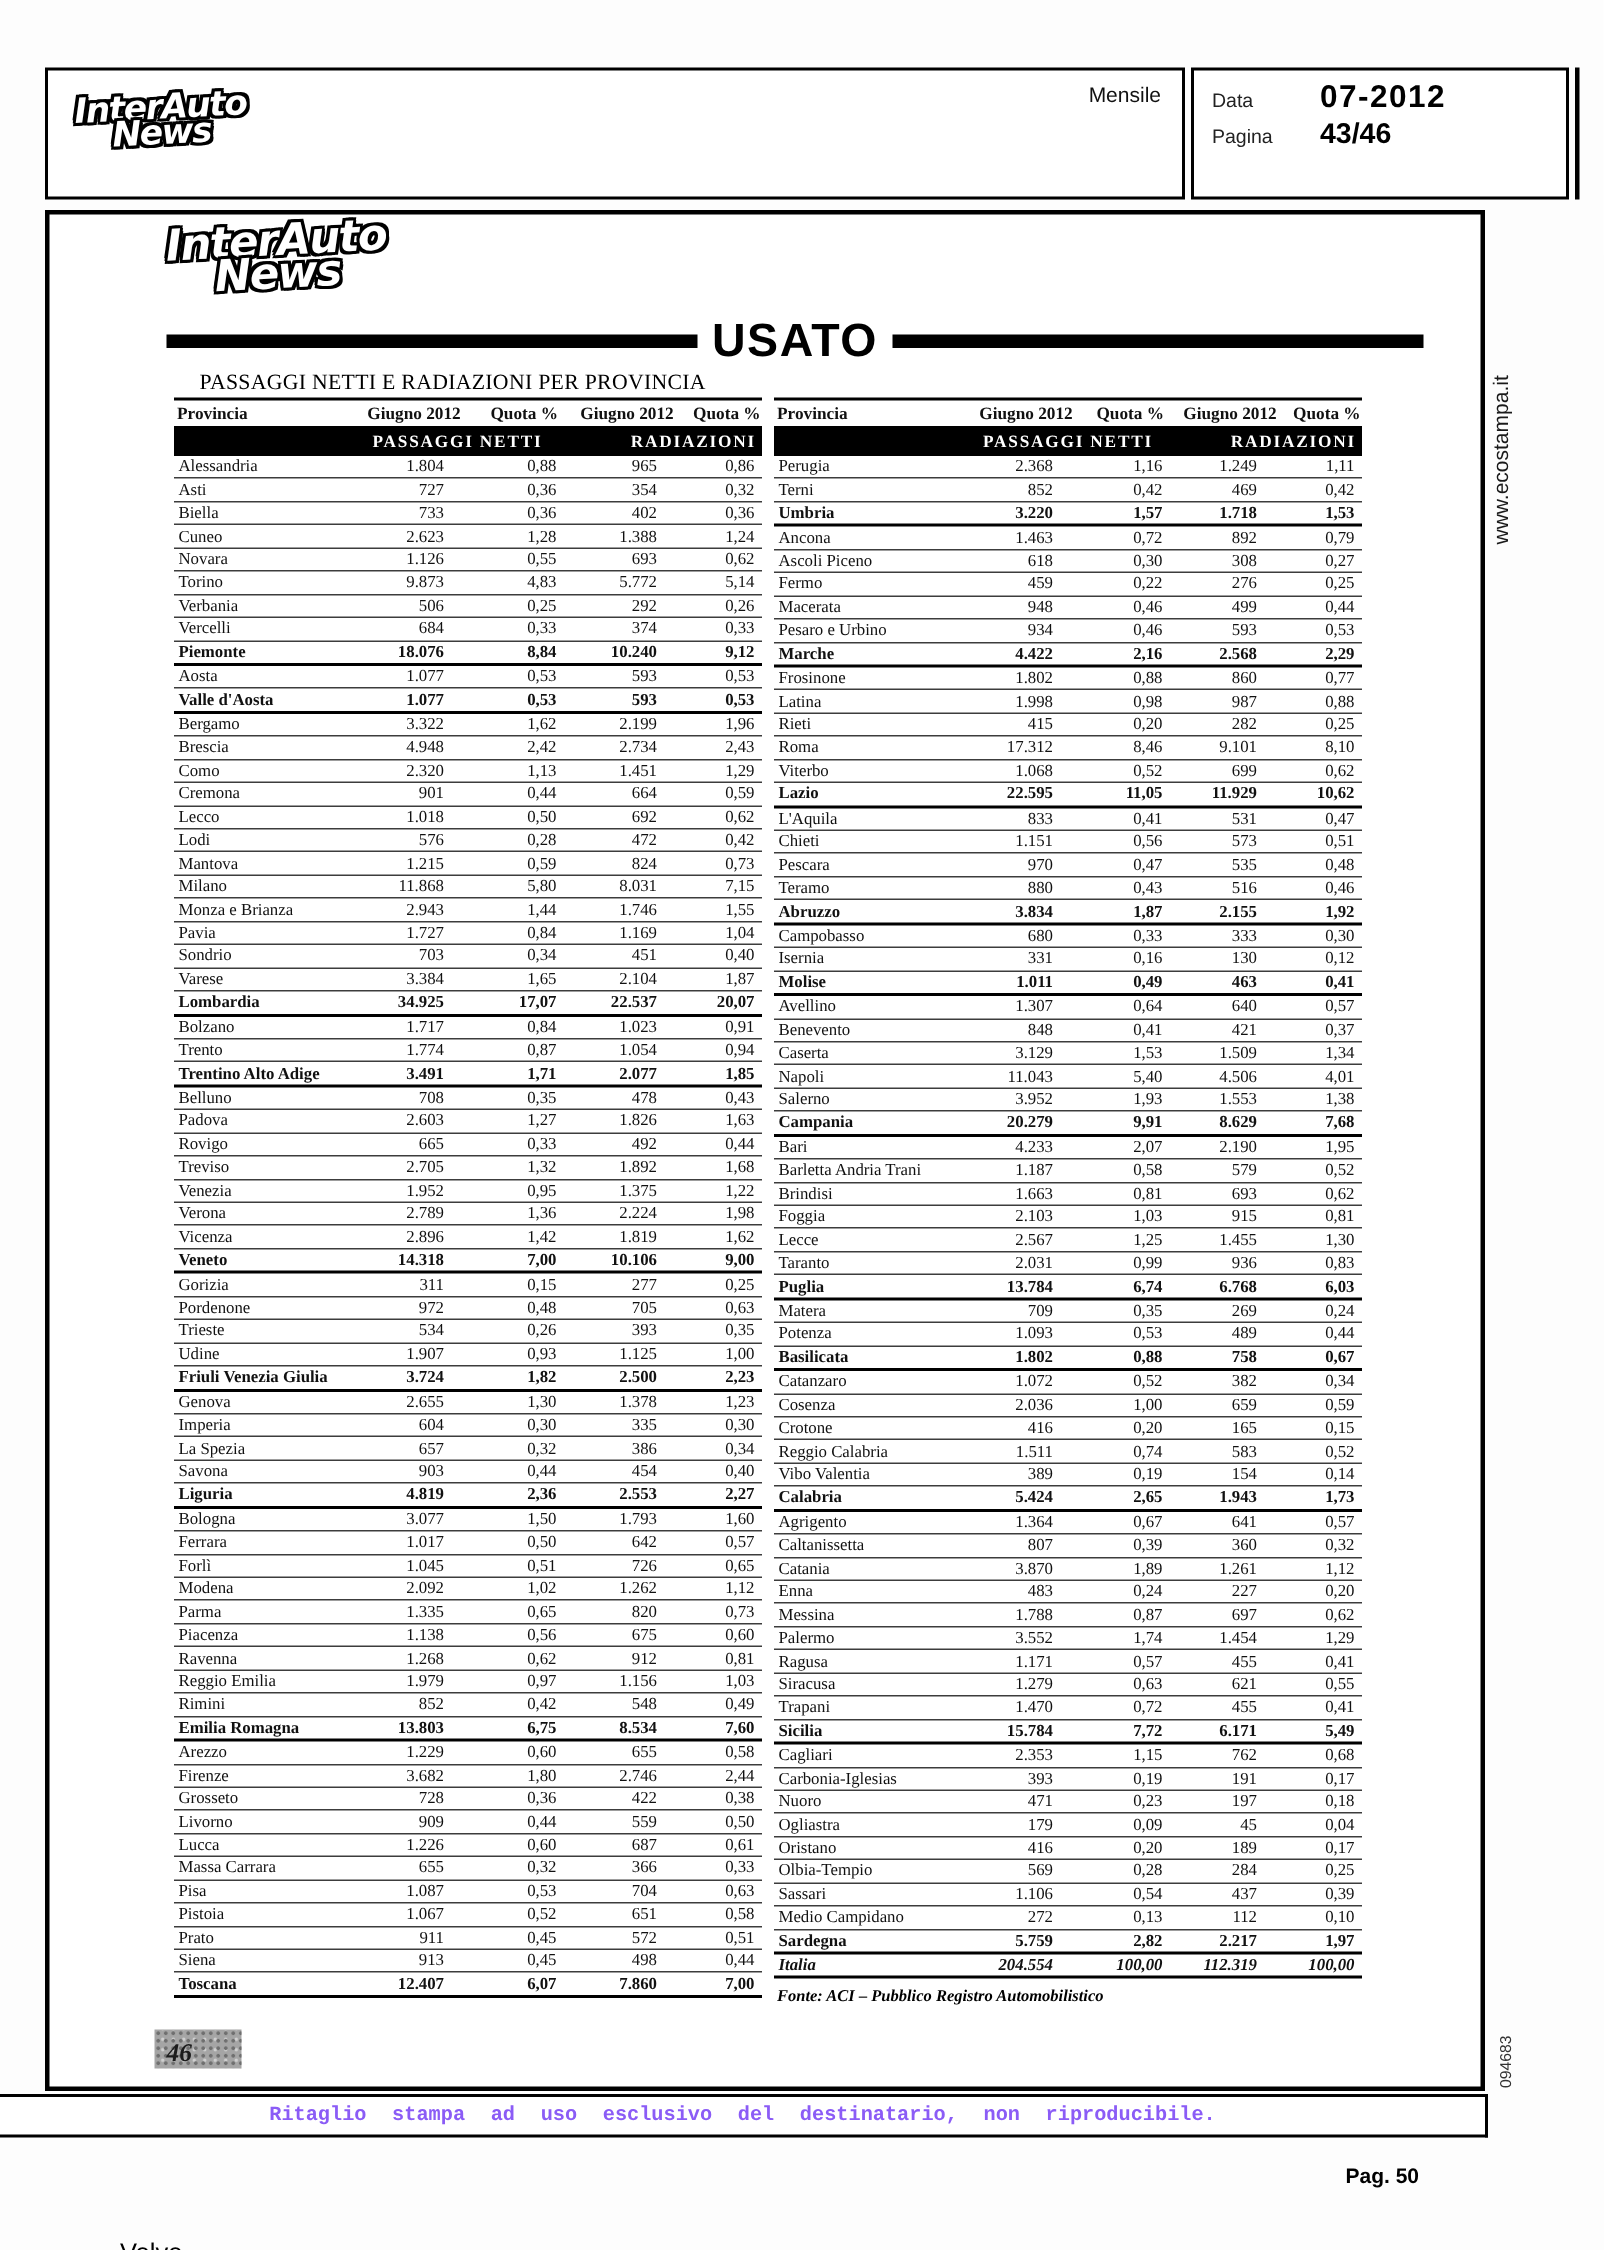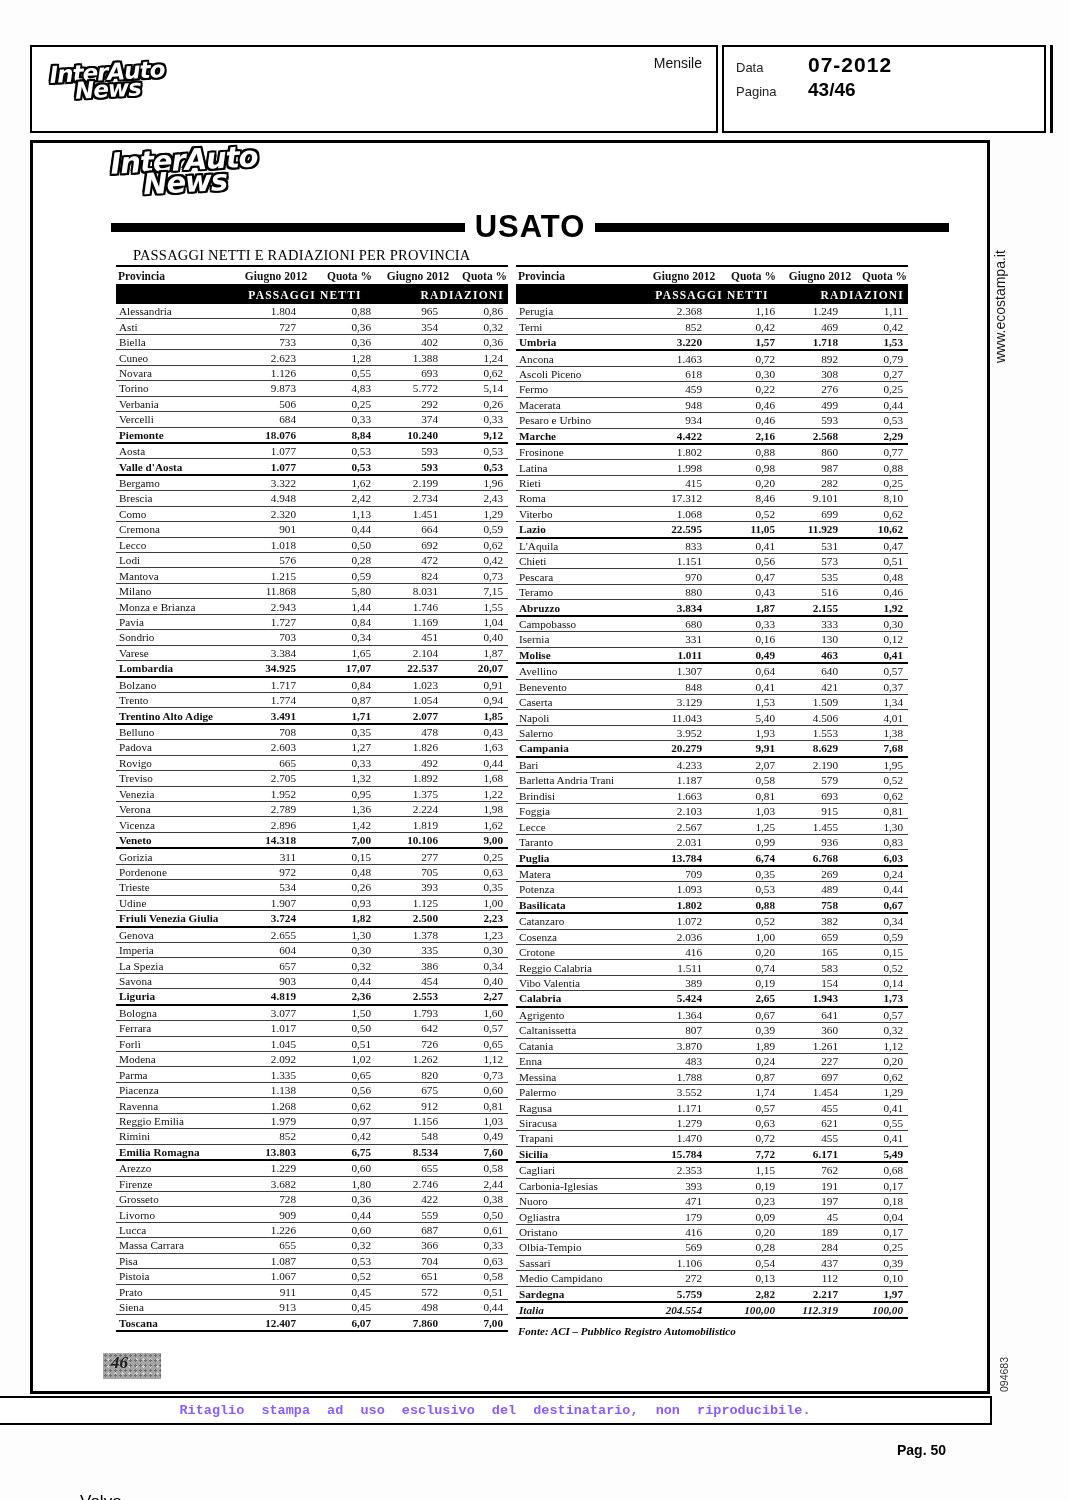--- a/index.html
+++ b/index.html
@@ -3,21 +3,21 @@
 <meta charset="utf-8">
 <style>
   html,body{margin:0;padding:0;}
   body{
     width:1069px;height:1500px;position:relative;background:#fdfdfd;
     font-family:"Liberation Serif", serif;color:#111;overflow:hidden;
   }
   
   .top-header{position:absolute;left:30px;top:45px;width:1016px;height:88px;display:flex;}
   .brand-box{flex:1;border:2px solid #000;position:relative;background:#fff;margin-right:4px;}
-  .data-box{width:324px;border:2px solid #000;background:#fff;padding:6px 12px;box-sizing:border-box;}
+  .data-box{width:252px;border:2px solid #000;background:#fff;padding:6px 12px;box-sizing:border-box;}
   .data-row{display:flex;align-items:baseline;height:26px;}
   .data-label{width:72px;font-family:"Liberation Sans",sans-serif;font-size:13px;color:#222;}
   .data-value{font-family:"Liberation Sans",sans-serif;font-weight:bold;color:#000;}
   .dv-big{font-size:21px;letter-spacing:1px;}
   .dv-mid{font-size:19px;}
   .mensile{position:absolute;right:14px;top:8px;font-family:"Liberation Sans",sans-serif;font-size:14px;color:#111;}
   .edge-mark{position:absolute;left:1050px;top:45px;width:3px;height:88px;background:#000;}
   
   .logo{
     font-family:"DejaVu Sans",sans-serif;font-weight:800;font-style:italic;
@@ -50,21 +50,21 @@
   table.prov td:nth-child(3),table.prov td:nth-child(5){text-align:right;padding-right:5px;}
   tr.b td{font-weight:bold;border-bottom:2px solid #000;}
   tr.bi td{font-weight:bold;font-style:italic;border-bottom:2px solid #000;}
   .source-line{margin-top:6px;font-size:11px;font-weight:bold;font-style:italic;color:#000;padding-left:2px;}
   
   .page-box{
     position:absolute;left:70px;top:1210px;width:58px;height:26px;
     background-color:#a5a5a5;
     background-image:radial-gradient(#6f6f6f 1px, transparent 1.4px),radial-gradient(#cfcfcf 1px, transparent 1.4px);
     background-size:5px 5px,7px 7px;background-position:0 0,2px 3px;
-    display:flex;align-items:flex-start;
+    display:flex;align-items:flex-end;
   }
   .page-box span{font-size:17px;font-weight:bold;font-style:italic;color:#1c1c1c;padding-left:8px;}
   
   .vert{writing-mode:vertical-rl;transform:rotate(180deg);font-family:"Liberation Sans",sans-serif;color:#1a1a1a;}
   .vert-site{position:absolute;left:992px;top:148px;height:215px;font-size:14px;}
   .vert-code{position:absolute;left:998px;top:1322px;height:70px;font-size:10.5px;color:#333;}
   
   .disclaimer{
     position:absolute;left:0;top:1396px;width:990px;height:25px;
     border-top:2px solid #000;border-bottom:2px solid #000;border-right:2px solid #000;

